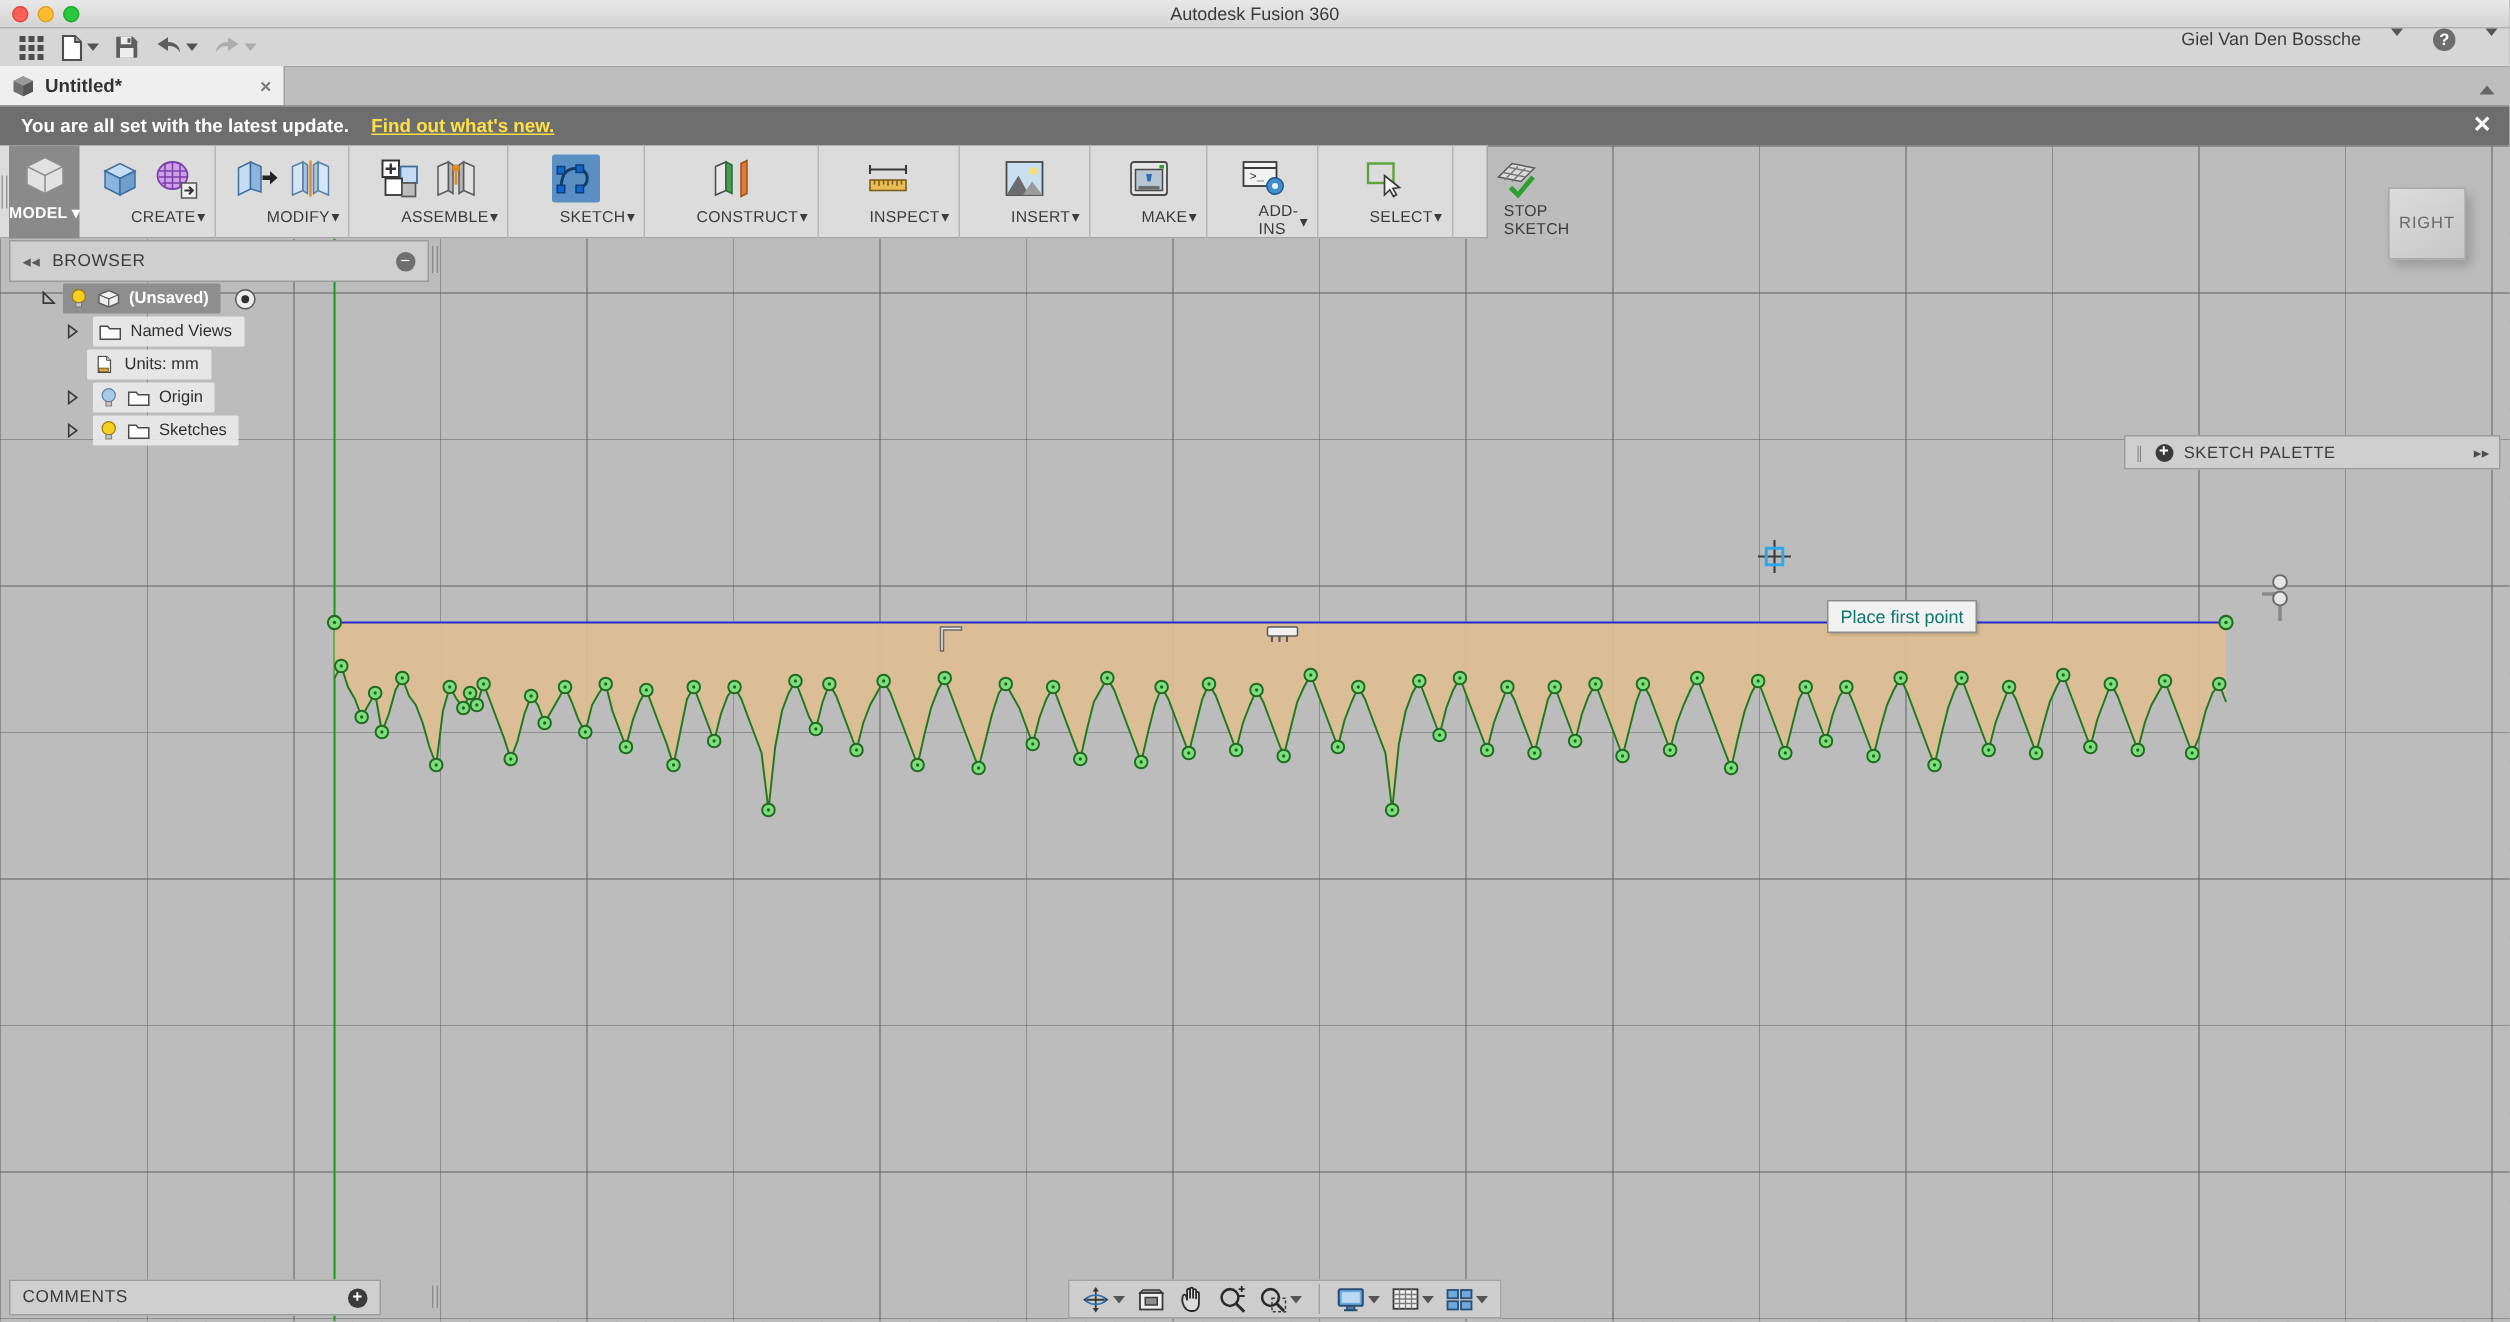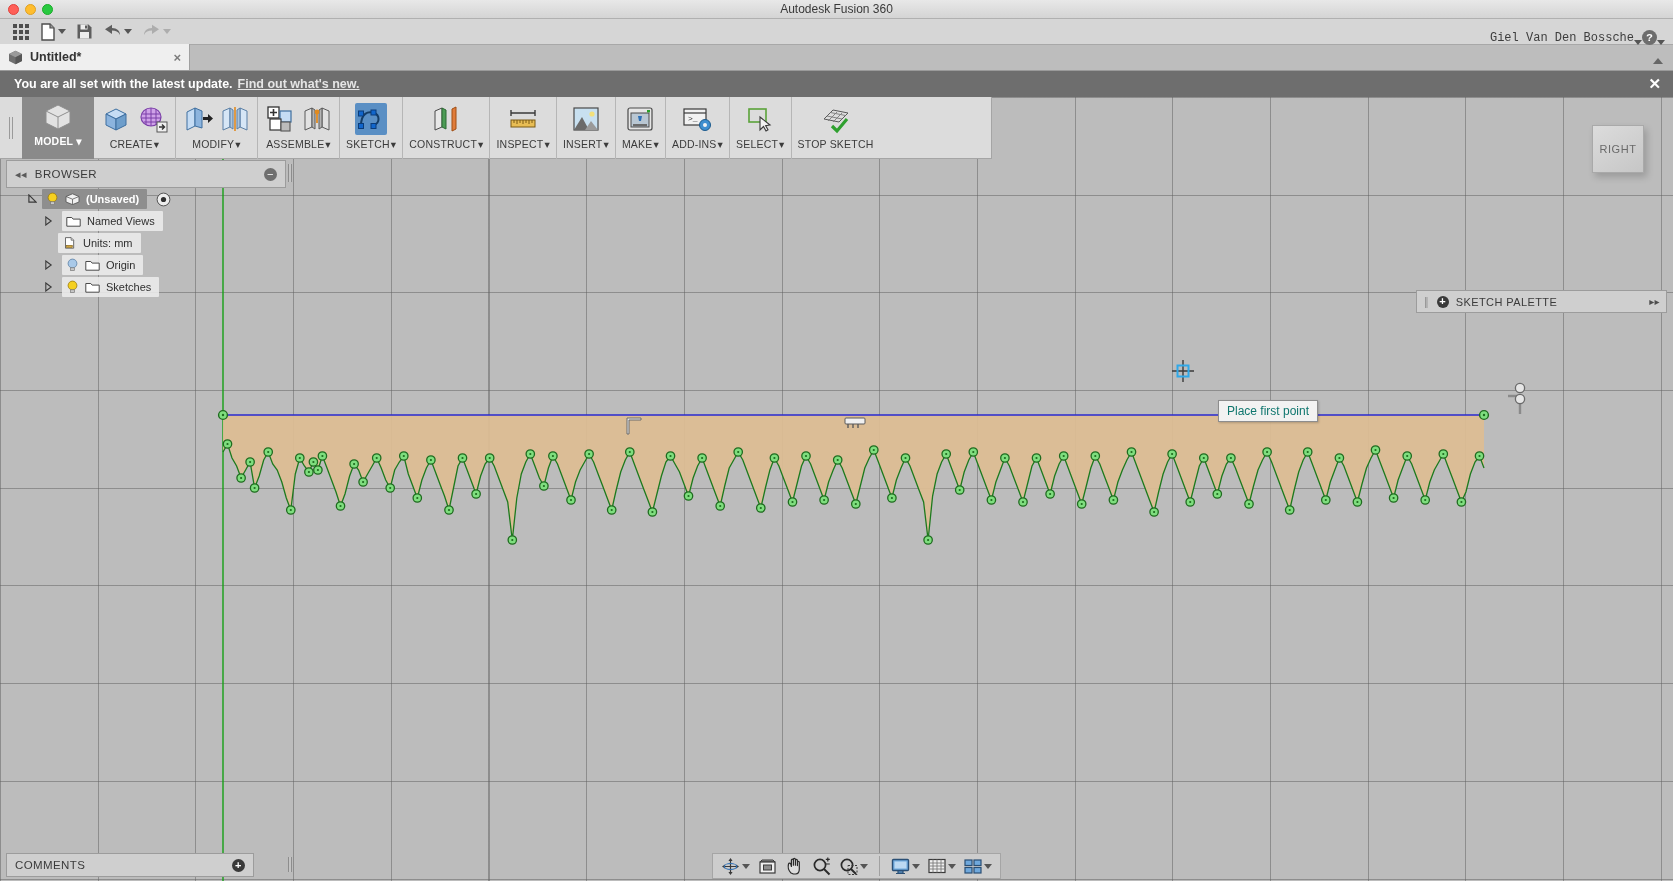--- a/index.html
+++ b/index.html
@@ -43,22 +43,22 @@
   .caret-dn {
     width:0;height:0;border-left:4px solid transparent;border-right:4px solid transparent;
     border-top:5px solid #555; display:inline-block;
   }
   .caret-up {
     width:0;height:0;border-left:5px solid transparent;border-right:5px solid transparent;
     border-bottom:6px solid #666; display:inline-block;
   }
   .user-area {
     position:absolute; right:8px; top:0; height:26px;
-    display:flex; align-items:flex-end; gap:0;
-    font-size:12px; color:#3d3d3d;font-family:Liberation Mono, monospace;
+    display:flex; align-items:flex-start; gap:20px;
+    font-size:12px; color:#3d3d3d;
   }
   .help-circ {
     width:15px;height:15px;border-radius:50%;background:#6d6d6d;color:#fff;
     font-size:11px;font-weight:bold;display:flex;align-items:center;justify-content:center;
   }
 
   
   .tabstrip {
     position:absolute; left:0; top:45px; width:1673px; height:26px;
     background:#bdbdbd; border-bottom:1px solid #9a9a9a;
@@ -75,21 +75,21 @@
     position:absolute; right:10px; top:5px;
   }
 
   
   .notif {
     position:absolute; left:0; top:71px; width:1673px; height:26px;
     background:#6e6e6e; color:#fff;
     display:flex; align-items:center; padding-left:14px;
     font-size:12.5px; font-weight:bold;
   }
-  .notif a { color:#e5e5e5; margin-left:5px; }
+  .notif a { color:#fde047; margin-left:15px; }
   .notif-close {
     position:absolute; right:12px; top:5px; color:#fff; font-size:15px;
     font-weight:bold; cursor:pointer; line-height:16px;
   }
 
   
   .ribbon {
     position:absolute; left:0; top:97px; width:992px; height:62px;
     background:#dcdcdc; border-right:1px solid #a5a5a5;
     border-bottom:1px solid #a5a5a5;
@@ -105,21 +105,21 @@
   }
   .model-group .lbl { color:#fff; font-size:10.5px; font-weight:bold; letter-spacing:.2px;
                       display:flex; align-items:center; gap:3px; margin-top:2px;}
   .rgroup {
     height:62px; border-right:1px solid #b6b6b6; padding:0 6px;
     display:flex; flex-direction:column; align-items:center;
   }
   .rgroup .icons { display:flex; gap:5px; padding-top:4px; height:40px; align-items:center; }
   .rgroup .glabel {
     font-size:10.5px; color:#3b3b3b; letter-spacing:.2px;
-    display:flex; align-items:center; gap:1px; margin-top:1px;
+    display:flex; align-items:center; gap:1px; margin-top:1px;margin-left:28px;
   }
   .ic { width:32px; height:32px; position:relative; }
   .ic svg { display:block; }
   .ic.sel { background:#5a8fc4; border-radius:2px; }
 
   
   .browser {
     position:absolute; left:6px; top:160px; width:280px; height:28px;
     background:#cfcfcf; border:1px solid #9c9c9c;
     display:flex; align-items:center; padding:0 8px; gap:8px;

